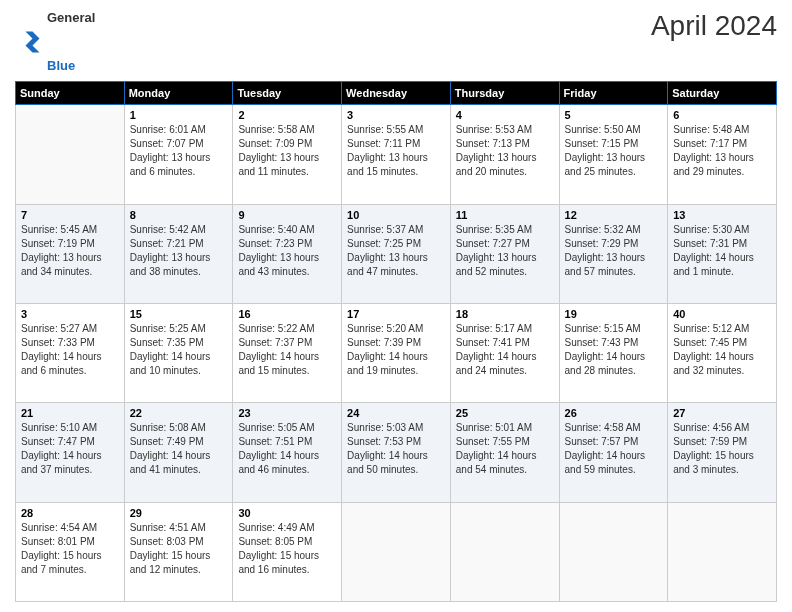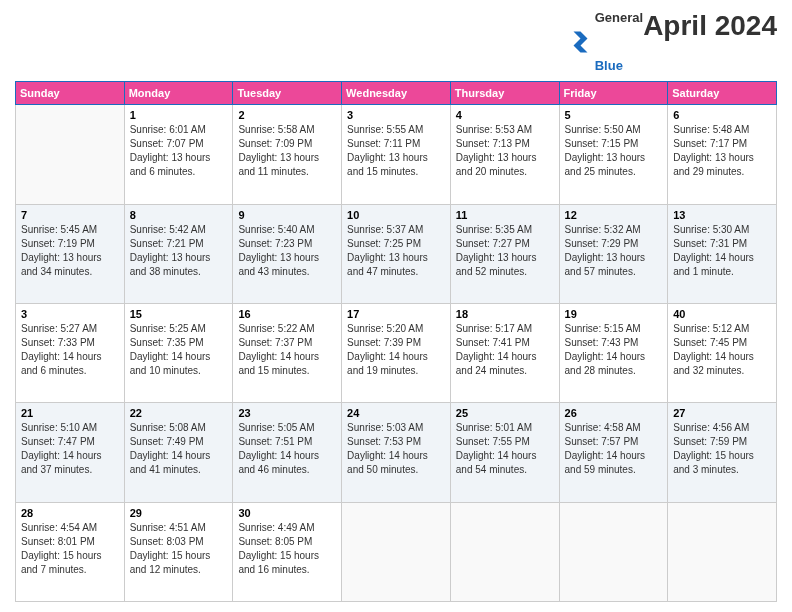--- a/index.html
+++ b/index.html
@@ -9,21 +9,20 @@
       width: 792px;
       height: 612px;
       overflow: hidden;
     }
     .page {
       width: 792px;
       height: 612px;
       padding: 10px 15px;
       display: flex;
       flex-direction: column;
-      align-items: flex-end;
     }
     .header {
       display: flex;
       justify-content: space-between;
       align-items: flex-start;
       margin-bottom: 8px;
     }
     .logo {
       display: flex;
       align-items: center;
@@ -40,35 +39,35 @@
     .logo-text span:last-child { color: #1a6bbf; }
     .logo-icon {
       width: 28px;
       height: 28px;
     }
     .title-area {
       text-align: right;
     }
     .main-title {
       font-size: 28px;
-      font-weight: bold;
+      font-weight: normal;
       color: #333;
     }
     .subtitle {
       font-size: 14px;
       color: #555;
     }
     .calendar {
       flex: 1;
       border-collapse: collapse;
       width: 100%;
       font-size: 10.5px;
     }
     .calendar th {
-      background-color: #ec4899;
+      background-color: #000000;
       color: #fff;
       padding: 5px 4px;
       text-align: left;
       font-size: 11px;
       border: 1px solid #1a6bbf;
     }
     .calendar td {
       border: 1px solid #ccc;
       vertical-align: top;
       padding: 4px 5px;

